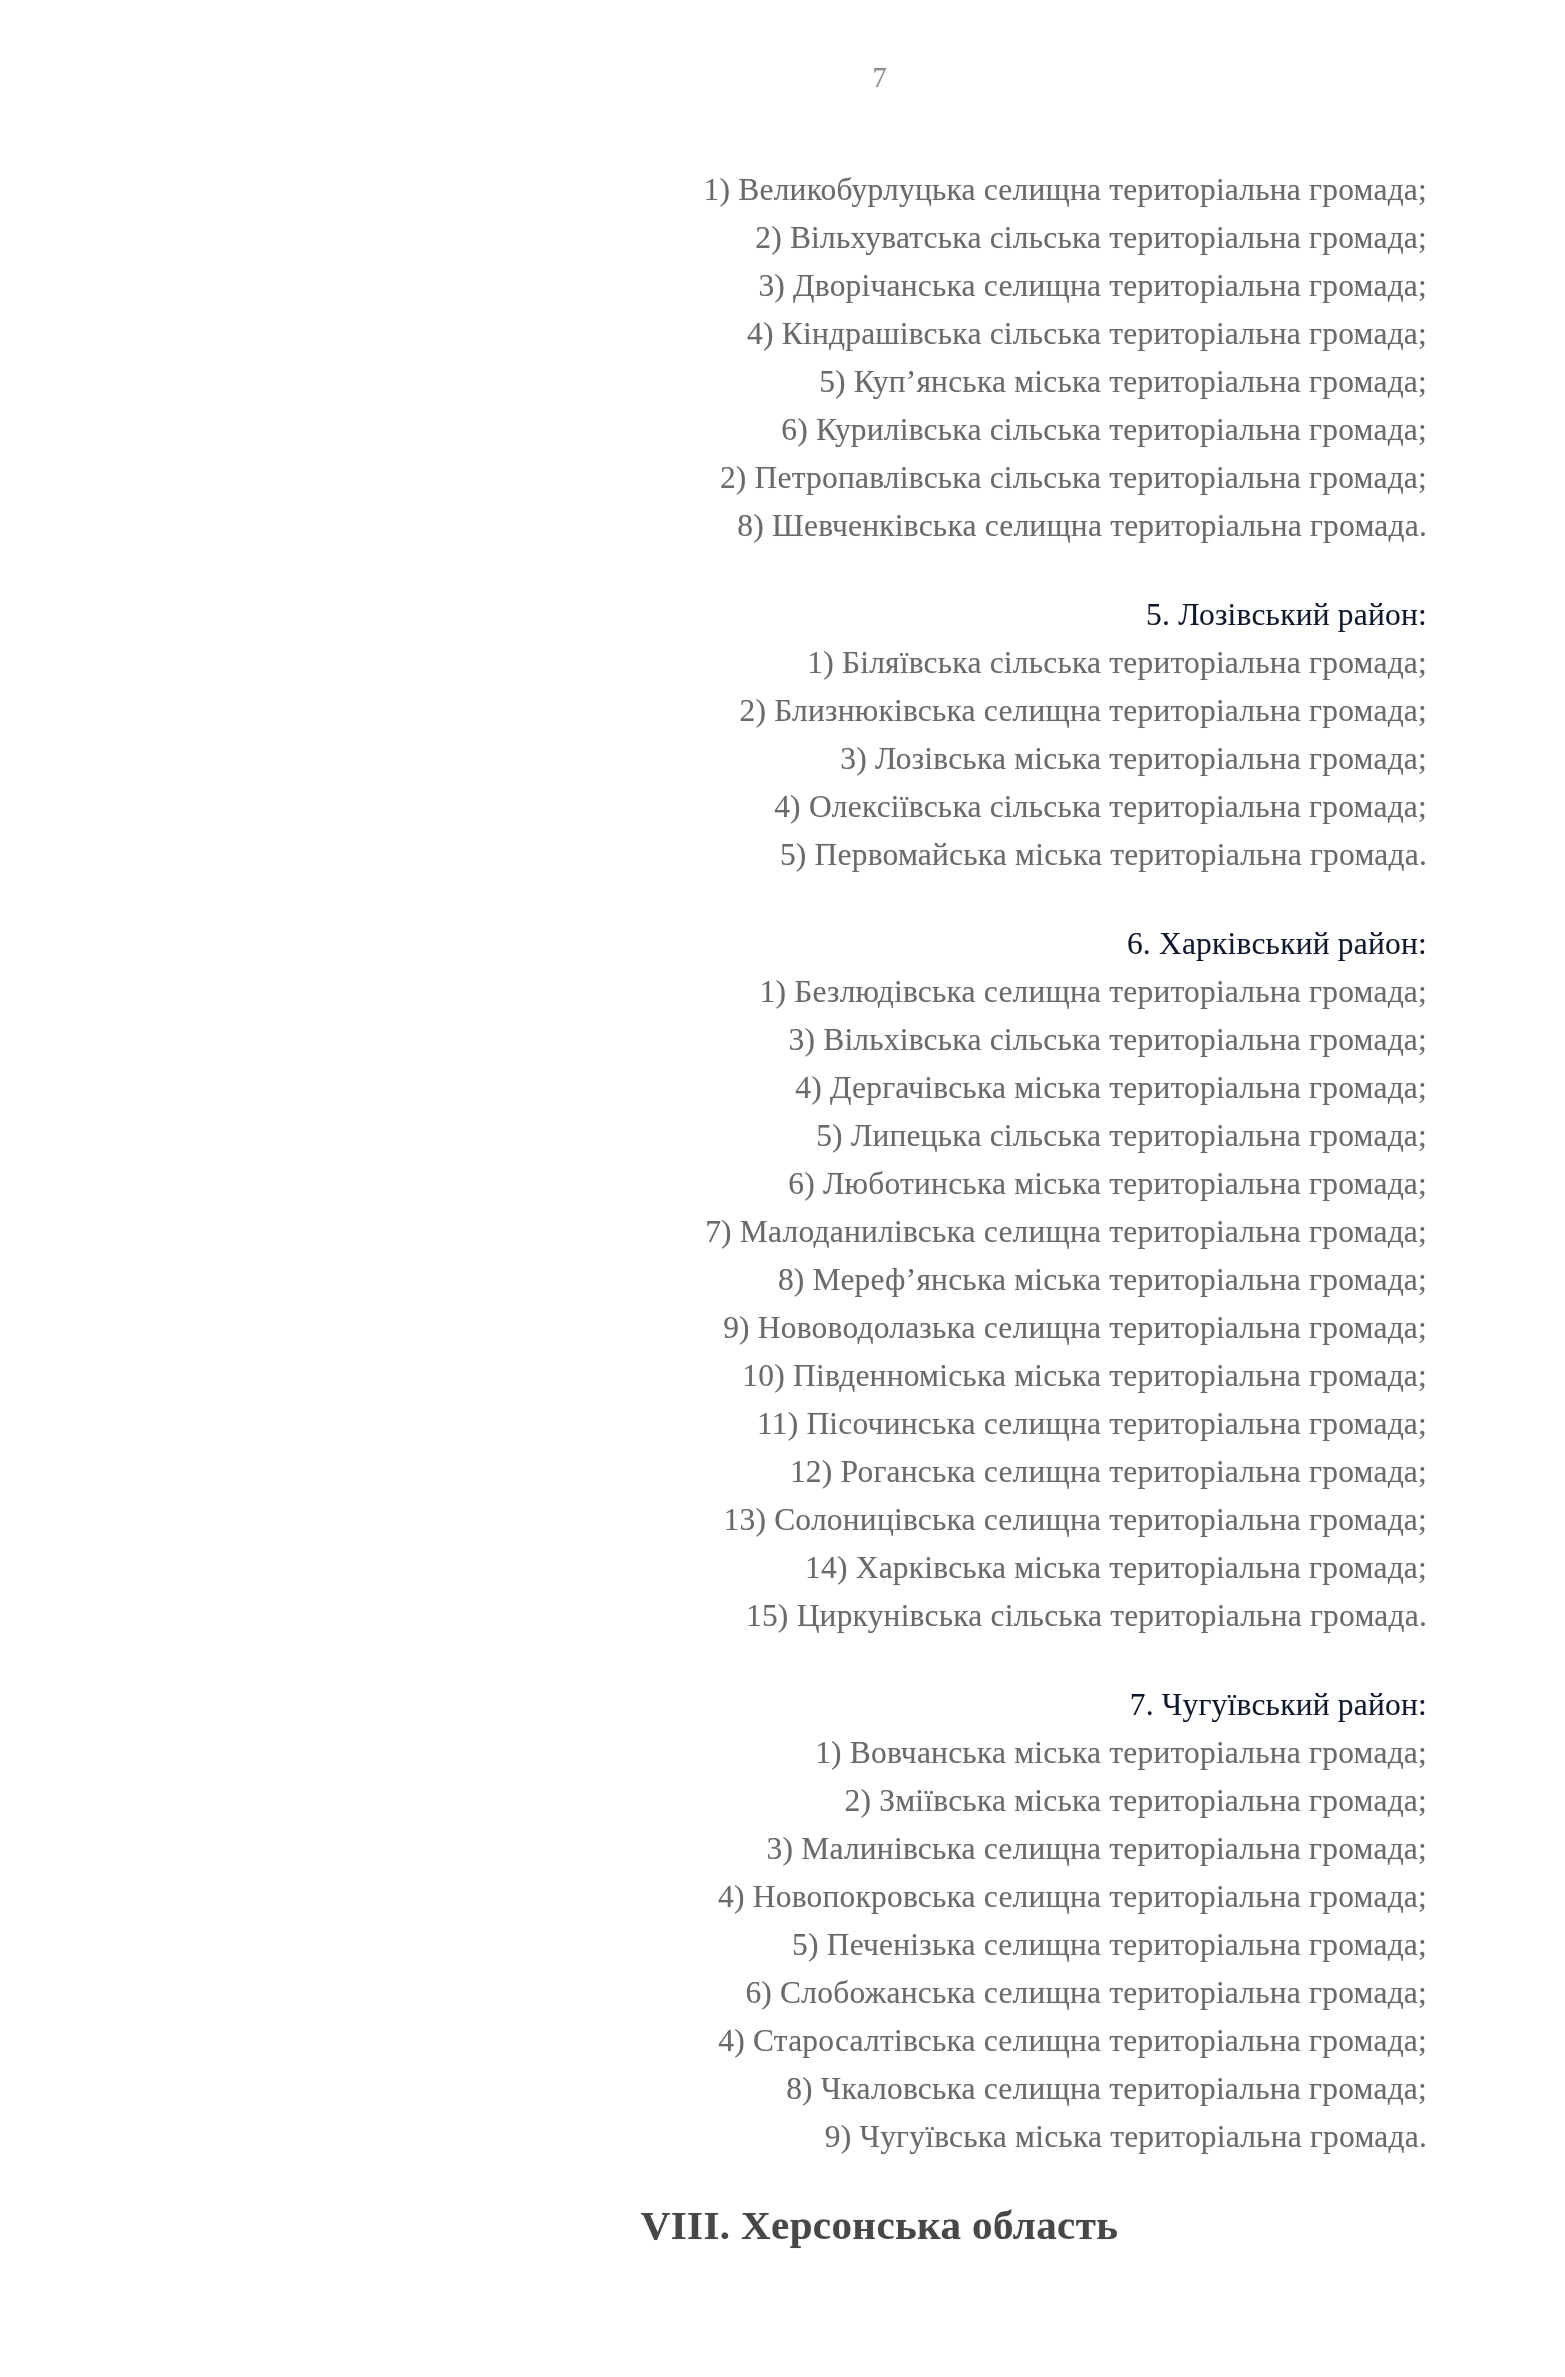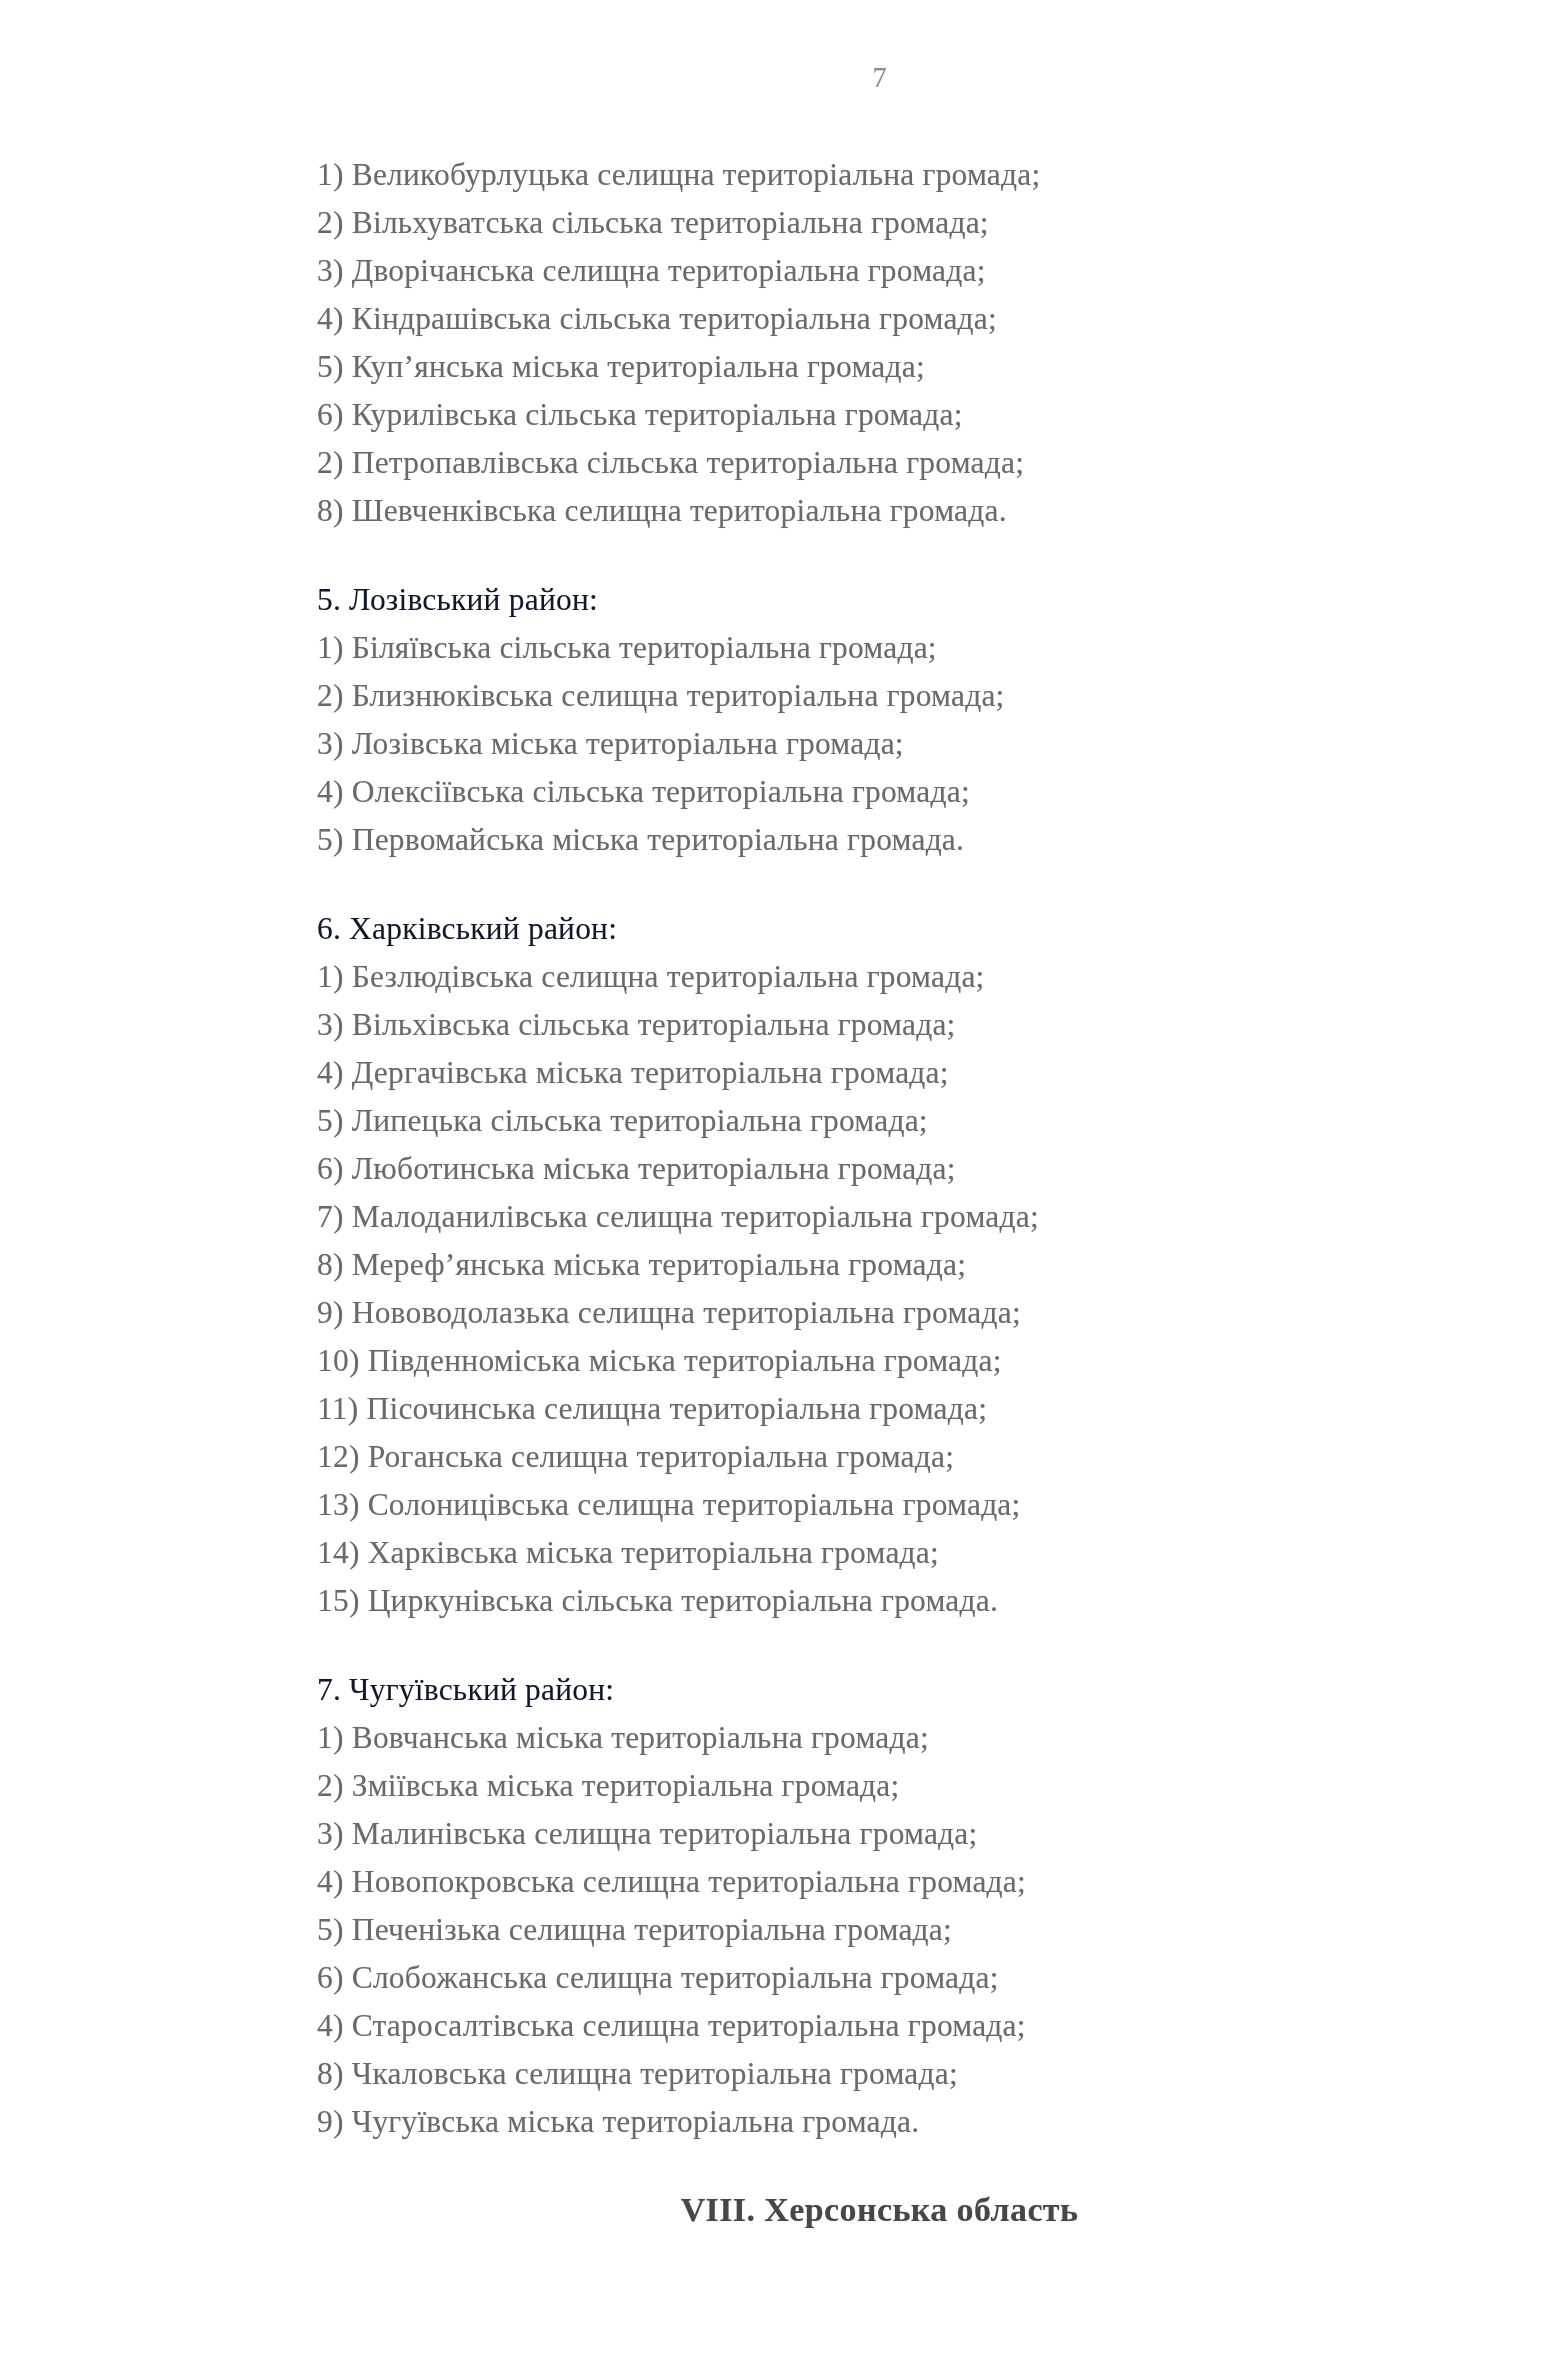--- a/index.html
+++ b/index.html
@@ -29,36 +29,36 @@
     font-size: 28.4px;
     color: #8d8d8d;
     text-shadow: 0 0 1px rgba(130,130,130,0.4);
   }
   .content {
     position: absolute;
     top: 150px;
     left: 0;
     width: 100%;
   }
-  .section { margin: 1px; }
+  .section { margin: 16px; text-align: right; }
   .section + .section { margin-top: 41px; }
   .item, .heading {
     margin: 0;
     font-size: 31.5px;
     line-height: 48px;
     color: #6a6a6a;
     letter-spacing: 0.2px;
     white-space: nowrap;
     text-shadow: 0 0 1px rgba(120,120,120,0.35);
   }
   .heading { color: #0f172a; }
   .footer-heading {
     margin: 40px 0 0 0;
     text-align: center;
-    font-size: 34px;
+    font-size: 41px;
     line-height: 48px;
     font-weight: bold;
     color: #474747;
     letter-spacing: 0.4px;
     text-shadow: 0 0 1px rgba(80,80,80,0.35);
     white-space: nowrap;
   }
 </style>
 </head>
 <body>

